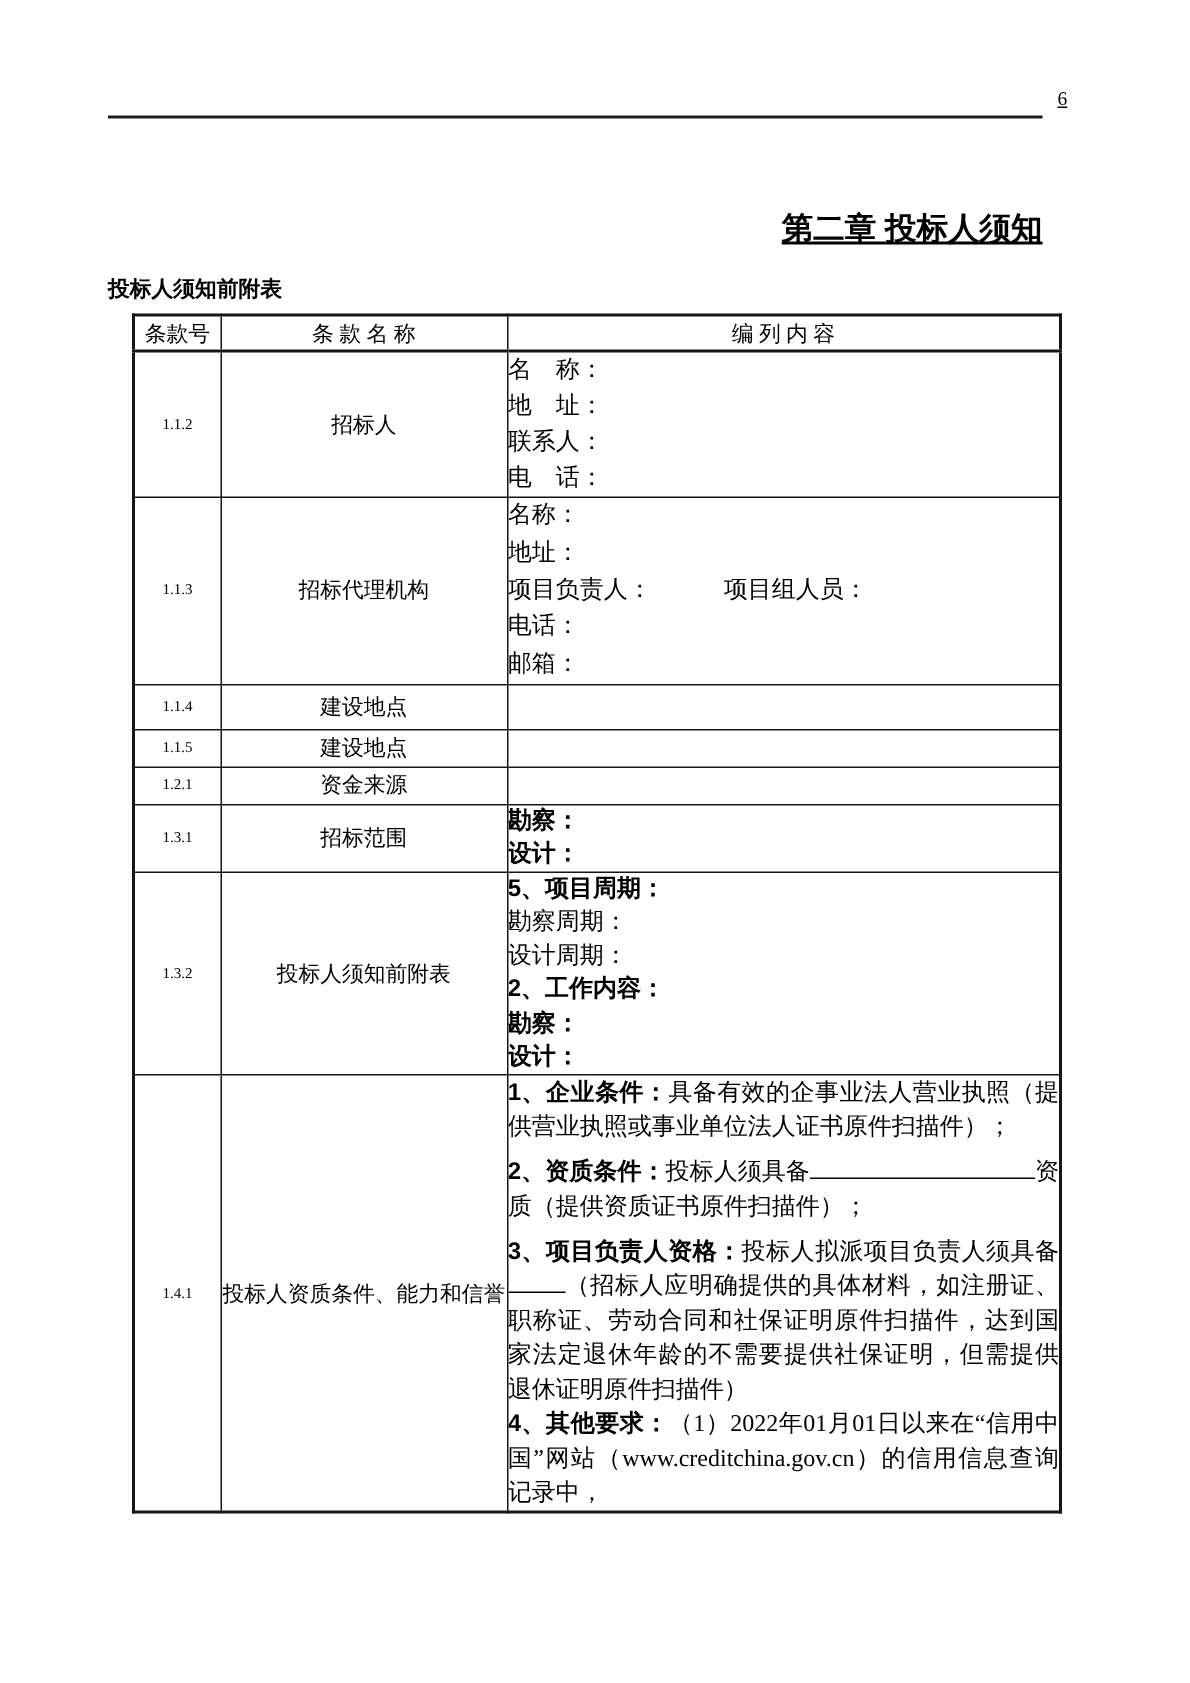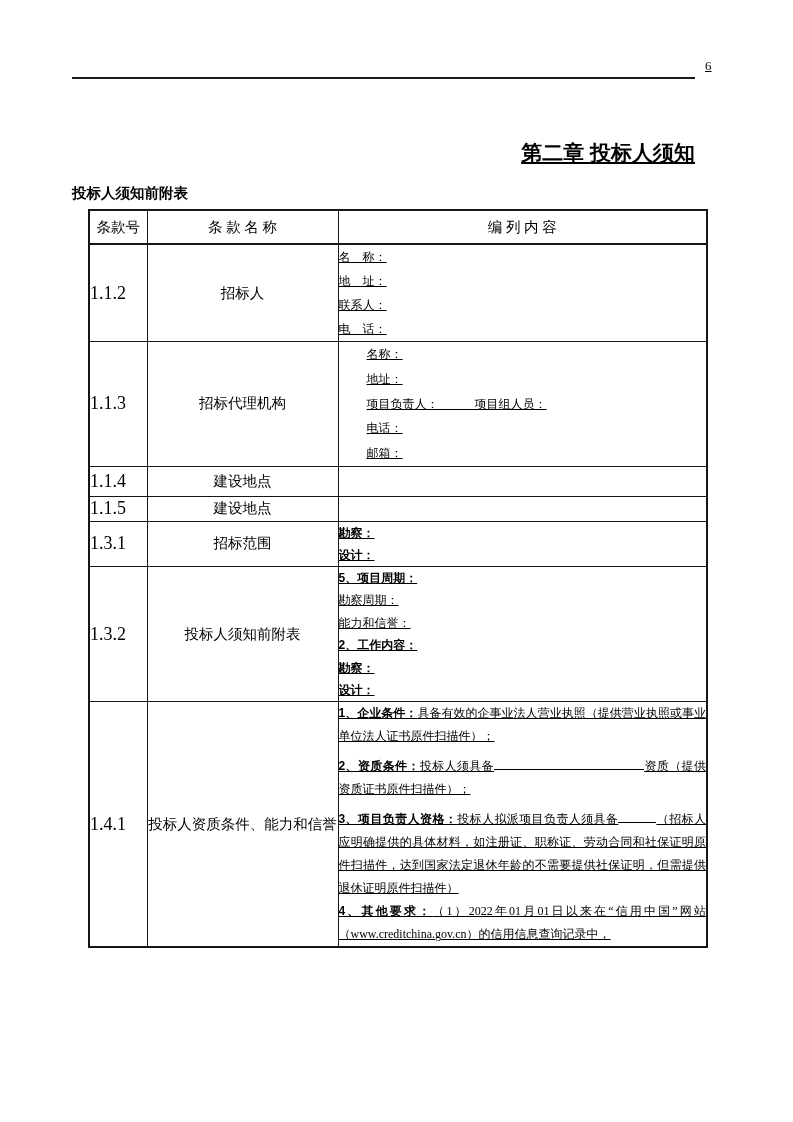--- a/index.html
+++ b/index.html
@@ -34,30 +34,30 @@
   }
   table.doc-table {
     position: absolute; left: 88px; top: 209px;
     width: 618px; border-collapse: collapse; table-layout: fixed;
     border: 2px solid #161616;
   }
   .doc-table td {
     border: 1px solid #161616; padding: 0; overflow: hidden;
   }
   tr.hdr td {
-    border-bottom-width: 2px; height: 34px;
+    border-bottom-width: 2px; height: 24px;
     text-align: center; vertical-align: middle;
     font-size: 14.5px; white-space: pre;
   }
-  .c1 { vertical-align: middle; font-size: 18px; }
+  .c1 { text-align: center; vertical-align: middle; font-size: 10px; }
   .c2 { text-align: center; vertical-align: middle; font-size: 14.5px; margin-left: 20px; }
-  .c3 { vertical-align: middle; padding: 1px 5px 1px 7px; font-size: 12px; text-align: left; text-decoration: underline; }
+  .c3 { vertical-align: middle; padding: 1px 5px 1px 7px; font-size: 16px; text-align: left; }
   .ln { white-space: pre-wrap; }
   .lh24  .ln { line-height: 24px; }
-  .lh248 .ln { line-height: 24.8px; margin-left: 28px; }
+  .lh248 .ln { line-height: 24.8px; }
   .lh22  .ln { line-height: 22px; }
   .lh224 .ln { line-height: 22.4px; }
   .b {
     font-weight: bold;
     font-family: "Liberation Sans", "DejaVu Sans", sans-serif;
   }
   .para { margin: 0; line-height: 23px; text-align: justify; }
   .para.mt { margin-top: 7px; }
   .blank {
     display: inline-block; height: 15px;
@@ -115,39 +115,44 @@
       <td class="c2">建设地点</td>
       <td class="c3"></td>
     </tr>
 
     <tr style="height:25px">
       <td class="c1">1.1.5</td>
       <td class="c2">建设地点</td>
       <td class="c3"></td>
     </tr>
 
+    <tr style="height:25px">
+      <td class="c1">1.2.1</td>
+      <td class="c2">资金来源</td>
+      <td class="c3"></td>
+    </tr>
 
 
 
     <tr style="height:44px">
       <td class="c1">1.3.1</td>
       <td class="c2">招标范围</td>
       <td class="c3 lh22">
         <div class="ln b">勘察：</div>
         <div class="ln b">设计：</div>
       </td>
     </tr>
 
     <tr style="height:135px">
       <td class="c1">1.3.2</td>
       <td class="c2">投标人须知前附表</td>
       <td class="c3 lh224">
         <div class="ln b">5、项目周期：</div>
         <div class="ln">勘察周期：</div>
-        <div class="ln">能力和信誉：</div>
+        <div class="ln">设计周期：</div>
         <div class="ln b">2、工作内容：</div>
         <div class="ln b">勘察：</div>
         <div class="ln b">设计：</div>
       </td>
     </tr>
 
     <tr style="height:243px">
       <td class="c1">1.4.1</td>
       <td class="c2">投标人资质条件、能力和信誉</td>
       <td class="c3">

